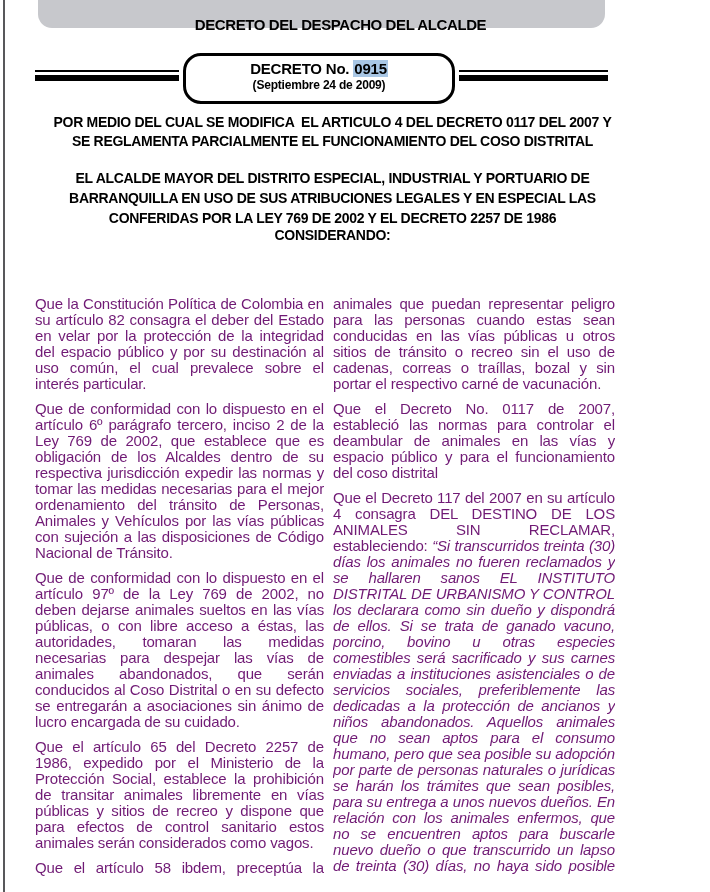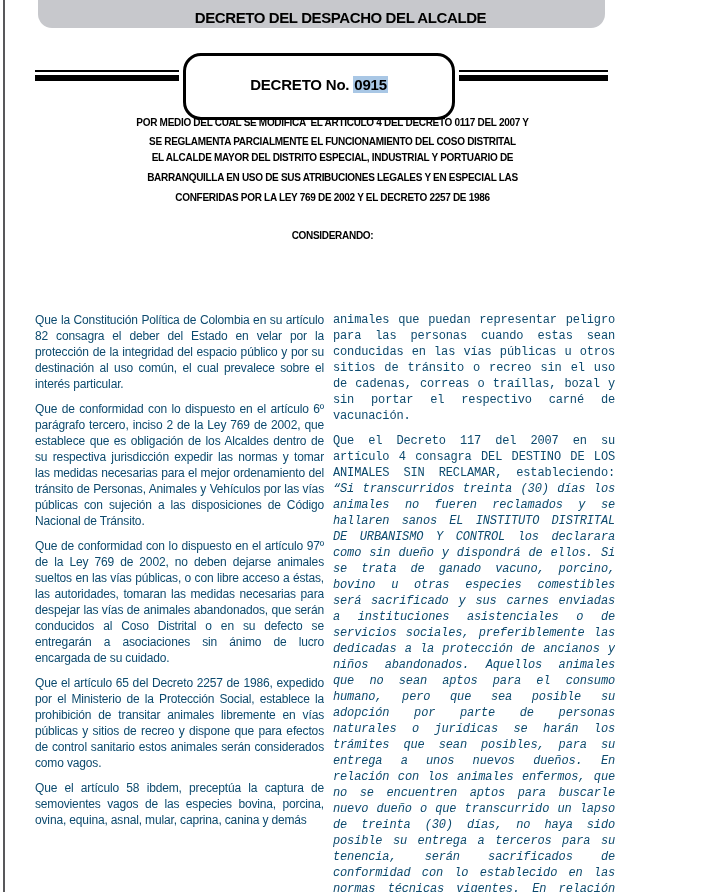--- a/index.html
+++ b/index.html
@@ -10,55 +10,55 @@
   }
   .page-left-border{
     position:absolute;left:3px;top:0;width:2px;height:892px;background:#58585b;
   }
   
   .header-bar{
     position:absolute;left:38px;top:-14px;width:567px;height:42px;
     background:#c7c8cc;border-radius:14px;
   }
   .header-title{
-    position:absolute;left:38px;top:9px;width:605px;text-align:center;
+    position:absolute;left:38px;top:16px;width:605px;text-align:center;
     font-weight:bold;font-size:15px;letter-spacing:-0.4px;color:#000;
   }
   
   .rule{position:absolute;top:70px;}
   .rule .thin{height:2px;background:#000;}
   .rule .thick{height:6px;background:#000;margin-top:3px;}
   .rule-left{left:35px;width:144px;}
   .rule-right{left:459px;width:149px;}
   
   .decree-box{
     position:absolute;left:183px;top:53px;width:266px;height:41px;
     border:3px solid #000;border-radius:18px;background:#fff;
-    text-align:center;padding-top:20px;
+    text-align:center;padding-top:4px;
   }
   .decree-line1{font-weight:bold;font-size:15px;letter-spacing:-0.2px;color:#000;}
   .decree-line2{font-weight:bold;font-size:12px;letter-spacing:-0.2px;color:#000;margin-top:1px;}
   .sel{background:#a9c7e5;padding:0 1px;}
   
   .heading{
     position:absolute;left:35px;width:595px;text-align:center;
     font-weight:bold;color:#000;white-space:pre-wrap;
-    font-size:10px;letter-spacing:-0.3px;
+    font-size:14px;letter-spacing:-0.3px;
   }
   .subject{top:113px;line-height:19px;}
-  .authority{top:148px;line-height:20px;}
+  .authority{top:168px;line-height:20px;}
   .considering{top:226px;line-height:19px;text-align:center;}
   
   .col{
-    position:absolute;top:312px;height:580px;overflow:hidden;
-    font-size:12px;line-height:16px;letter-spacing:-0.15px;
-    text-align:justify;color:#0c4a6e;
+    position:absolute;top:296px;height:580px;overflow:hidden;
+    font-size:15px;line-height:16px;letter-spacing:-0.15px;
+    text-align:justify;color:#701a75;
   }
   .col-left{left:35px;width:289px;}
-  .col-right{left:333px;width:282px;font-family:Liberation Mono, monospace;}
+  .col-right{left:333px;width:282px;}
   .col p{margin:0 0 9px 0;}
   .quote-italic{font-style:italic;}
 </style>
 </head>
 <body>
 
 <div class="page-left-border"></div>
 
 <div class="header-bar"></div>
 <div class="header-title">DECRETO DEL DESPACHO DEL ALCALDE</div>
@@ -67,33 +67,35 @@
   <div class="thin"></div>
   <div class="thick"></div>
 </div>
 <div class="rule rule-right">
   <div class="thin"></div>
   <div class="thick"></div>
 </div>
 
 <div class="decree-box">
   <div class="decree-line1"><span>DECRETO No. </span><span class="sel">0915</span></div>
+  <div class="decree-line2">(Septiembre 24 de 2009)</div>
 </div>
 
 <div class="heading subject">POR MEDIO DEL CUAL SE MODIFICA  EL ARTICULO 4 DEL DECRETO 0117 DEL 2007 Y
 SE REGLAMENTA PARCIALMENTE EL FUNCIONAMIENTO DEL COSO DISTRITAL</div>
 <div class="heading authority">EL ALCALDE MAYOR DEL DISTRITO ESPECIAL, INDUSTRIAL Y PORTUARIO DE
 BARRANQUILLA EN USO DE SUS ATRIBUCIONES LEGALES Y EN ESPECIAL LAS
 CONFERIDAS POR LA LEY 769 DE 2002 Y EL DECRETO 2257 DE 1986</div>
 <div class="heading considering">CONSIDERANDO:</div>
 
 <div class="col col-left">
   <p>Que la Constitución Política de Colombia en su artículo 82 consagra el deber del Estado en velar por la protección de la integridad del espacio público y por su destinación al uso común, el cual prevalece sobre el interés particular.</p>
   <p>Que de conformidad con lo dispuesto en el artículo 6º parágrafo tercero, inciso 2 de la Ley 769 de 2002, que establece que es obligación de los Alcaldes dentro de su respectiva jurisdicción expedir las normas y tomar las medidas necesarias para el mejor ordenamiento del tránsito de Personas, Animales y Vehículos por las vías públicas con sujeción a las disposiciones de Código Nacional de Tránsito.</p>
   <p>Que de conformidad con lo dispuesto en el artículo 97º de la Ley 769 de 2002,  no deben dejarse animales sueltos en las vías públicas, o con libre acceso a éstas, las autoridades, tomaran las medidas necesarias para despejar las vías de animales abandonados, que serán conducidos al Coso Distrital o en su defecto se entregarán  a asociaciones sin ánimo de lucro encargada de su cuidado.</p>
   <p>Que el artículo 65 del Decreto 2257 de 1986, expedido por el Ministerio de la Protección Social, establece la prohibición de transitar animales libremente  en vías públicas y sitios de recreo y dispone que para efectos de control sanitario estos animales serán considerados como vagos.</p>
   <p>Que el artículo 58 ibdem, preceptúa la captura de semovientes vagos de las especies bovina, porcina, ovina, equina, asnal, mular, caprina, canina y demás</p>
 </div>
 
 <div class="col col-right">
   <p>animales que puedan representar peligro para las personas cuando estas sean conducidas en las vías públicas u otros sitios de tránsito o recreo sin el uso de cadenas, correas o traíllas, bozal y sin portar el respectivo carné de vacunación.</p>
+  <p>Que el Decreto  No. 0117 de 2007, estableció las normas para controlar el deambular de animales en las vías y espacio público y para el funcionamiento del coso distrital</p>
   <p><span>Que el Decreto 117 del 2007 en su artículo 4 consagra DEL DESTINO DE LOS ANIMALES SIN RECLAMAR, estableciendo: </span><span class="quote-italic">“Si transcurridos treinta (30) días los animales no fueren reclamados y se hallaren sanos EL INSTITUTO DISTRITAL DE URBANISMO Y CONTROL los declarara como sin dueño y dispondrá de ellos. Si se trata de ganado vacuno, porcino, bovino u otras especies comestibles será sacrificado y sus carnes enviadas a instituciones asistenciales o de servicios sociales, preferiblemente las dedicadas a la protección de ancianos y niños abandonados. Aquellos animales que no sean  aptos para el consumo humano, pero que sea posible su adopción por parte de personas naturales o jurídicas se harán los trámites que sean posibles, para su entrega  a unos nuevos dueños. En relación con los animales enfermos, que no se encuentren aptos para buscarle nuevo dueño o que transcurrido un lapso de treinta (30) días, no haya sido posible su entrega a terceros para su tenencia, serán sacrificados de conformidad con lo establecido en las normas técnicas vigentes. En relación con los animales pertenecientes a especies</span></p>
 </div>
 
 </body></html>

